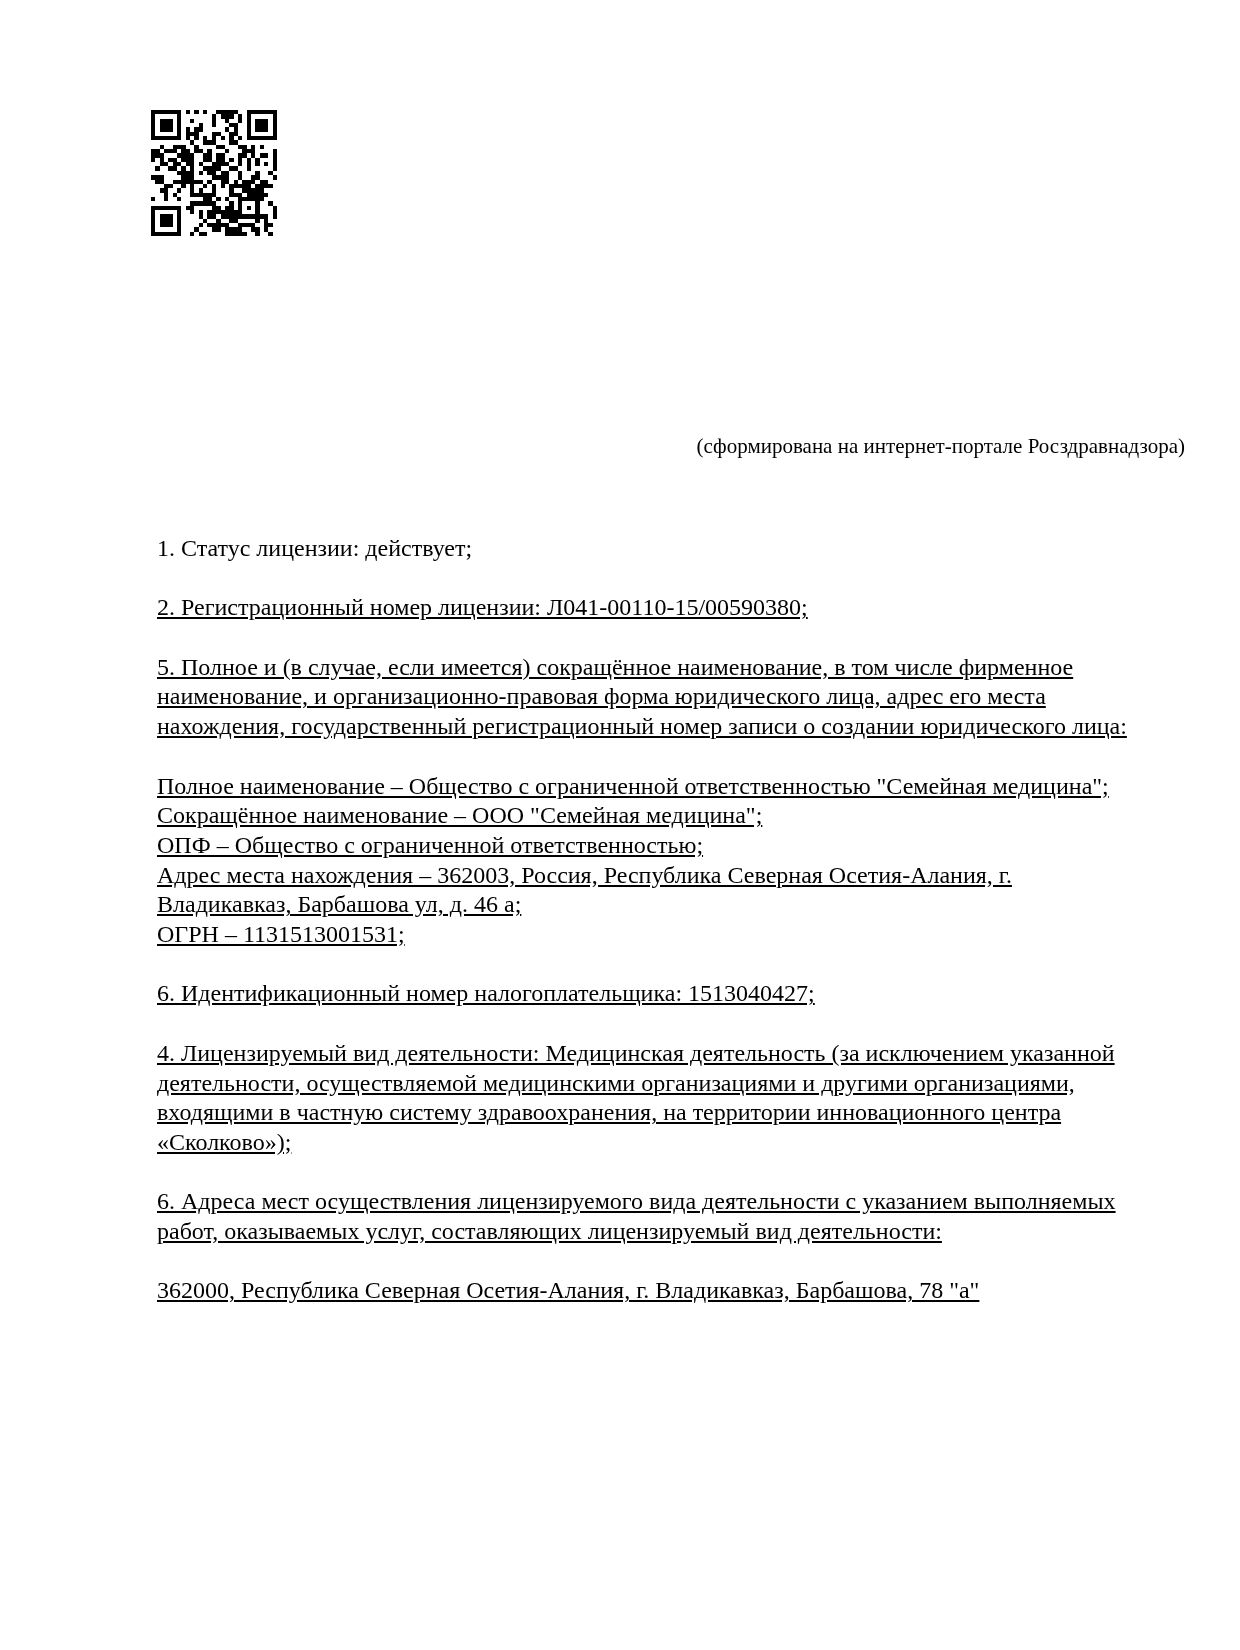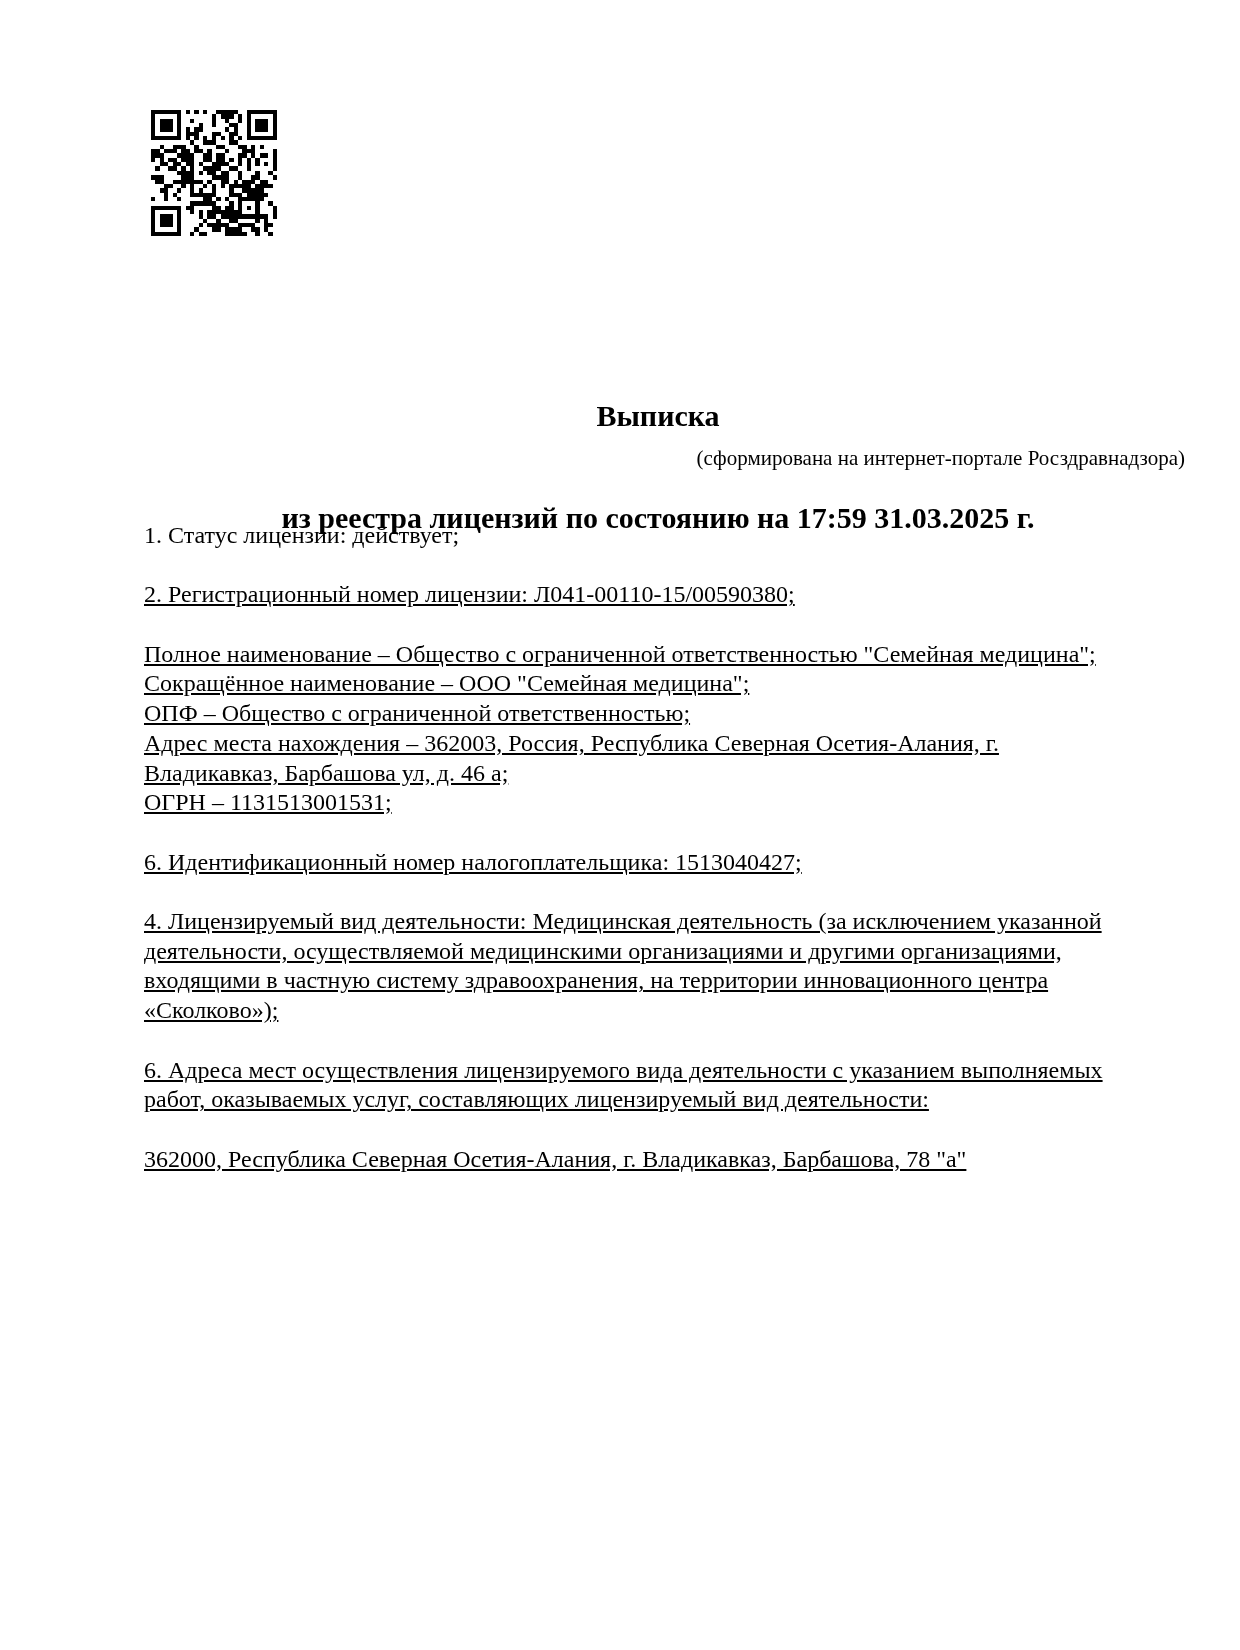--- a/index.html
+++ b/index.html
@@ -46,32 +46,31 @@
   }
   .subtitle {
     position: absolute;
     left: 144px;
     top: 434px;
     width: 1041px;
     text-align: right;
     font-size: 21px;
     line-height: 25px;
     white-space: pre;
-    margin-top: 12px;
   }
   .body-text {
     position: absolute;
     left: 144px;
     top: 521px;
     width: 1045px;
     font-size: 24px;
     line-height: 29.7px;
   }
   .para {
-    margin: 0;
+    margin: 13px;
     white-space: pre;
   }
   .para + .para {
     margin-top: 29.7px;
     text-decoration: underline;
   }
 </style>
 </head>
 <body>
 
@@ -496,30 +495,29 @@
           <rect x="18" y="28" width="1" height="1"></rect>
           <rect x="19" y="28" width="1" height="1"></rect>
           <rect x="20" y="28" width="1" height="1"></rect>
           <rect x="21" y="28" width="1" height="1"></rect>
           <rect x="24" y="28" width="1" height="1"></rect>
           <rect x="27" y="28" width="1" height="1"></rect>
         </g>
       </svg>
   </div>
 
-  <div class="title">
-    <div>Выписка</div>
-    <div>из реестра лицензий по состоянию на 17:59 31.03.2025 г.</div>
-  </div>
 
   <div class="subtitle">(сформирована на интернет-портале Росздравнадзора)</div>
 
   <div class="body-text">
     <p class="para">1. Статус лицензии: действует;</p>
     <p class="para">2. Регистрационный номер лицензии: Л041-00110-15/00590380;</p>
+    <p class="para">5. Полное и (в случае, если имеется) сокращённое наименование, в том числе фирменное
+наименование, и организационно-правовая форма юридического лица, адрес его места
+нахождения, государственный регистрационный номер записи о создании юридического лица:</p>
     <p class="para">Полное наименование – Общество с ограниченной ответственностью "Семейная медицина";
 Сокращённое наименование – ООО "Семейная медицина";
 ОПФ – Общество с ограниченной ответственностью;
 Адрес места нахождения – 362003, Россия, Республика Северная Осетия-Алания, г.
 Владикавказ, Барбашова ул, д. 46 а;
 ОГРН – 1131513001531;</p>
     <p class="para">6. Идентификационный номер налогоплательщика: 1513040427;</p>
     <p class="para">4. Лицензируемый вид деятельности: Медицинская деятельность (за исключением указанной
 деятельности, осуществляемой медицинскими организациями и другими организациями,
 входящими в частную систему здравоохранения, на территории инновационного центра

